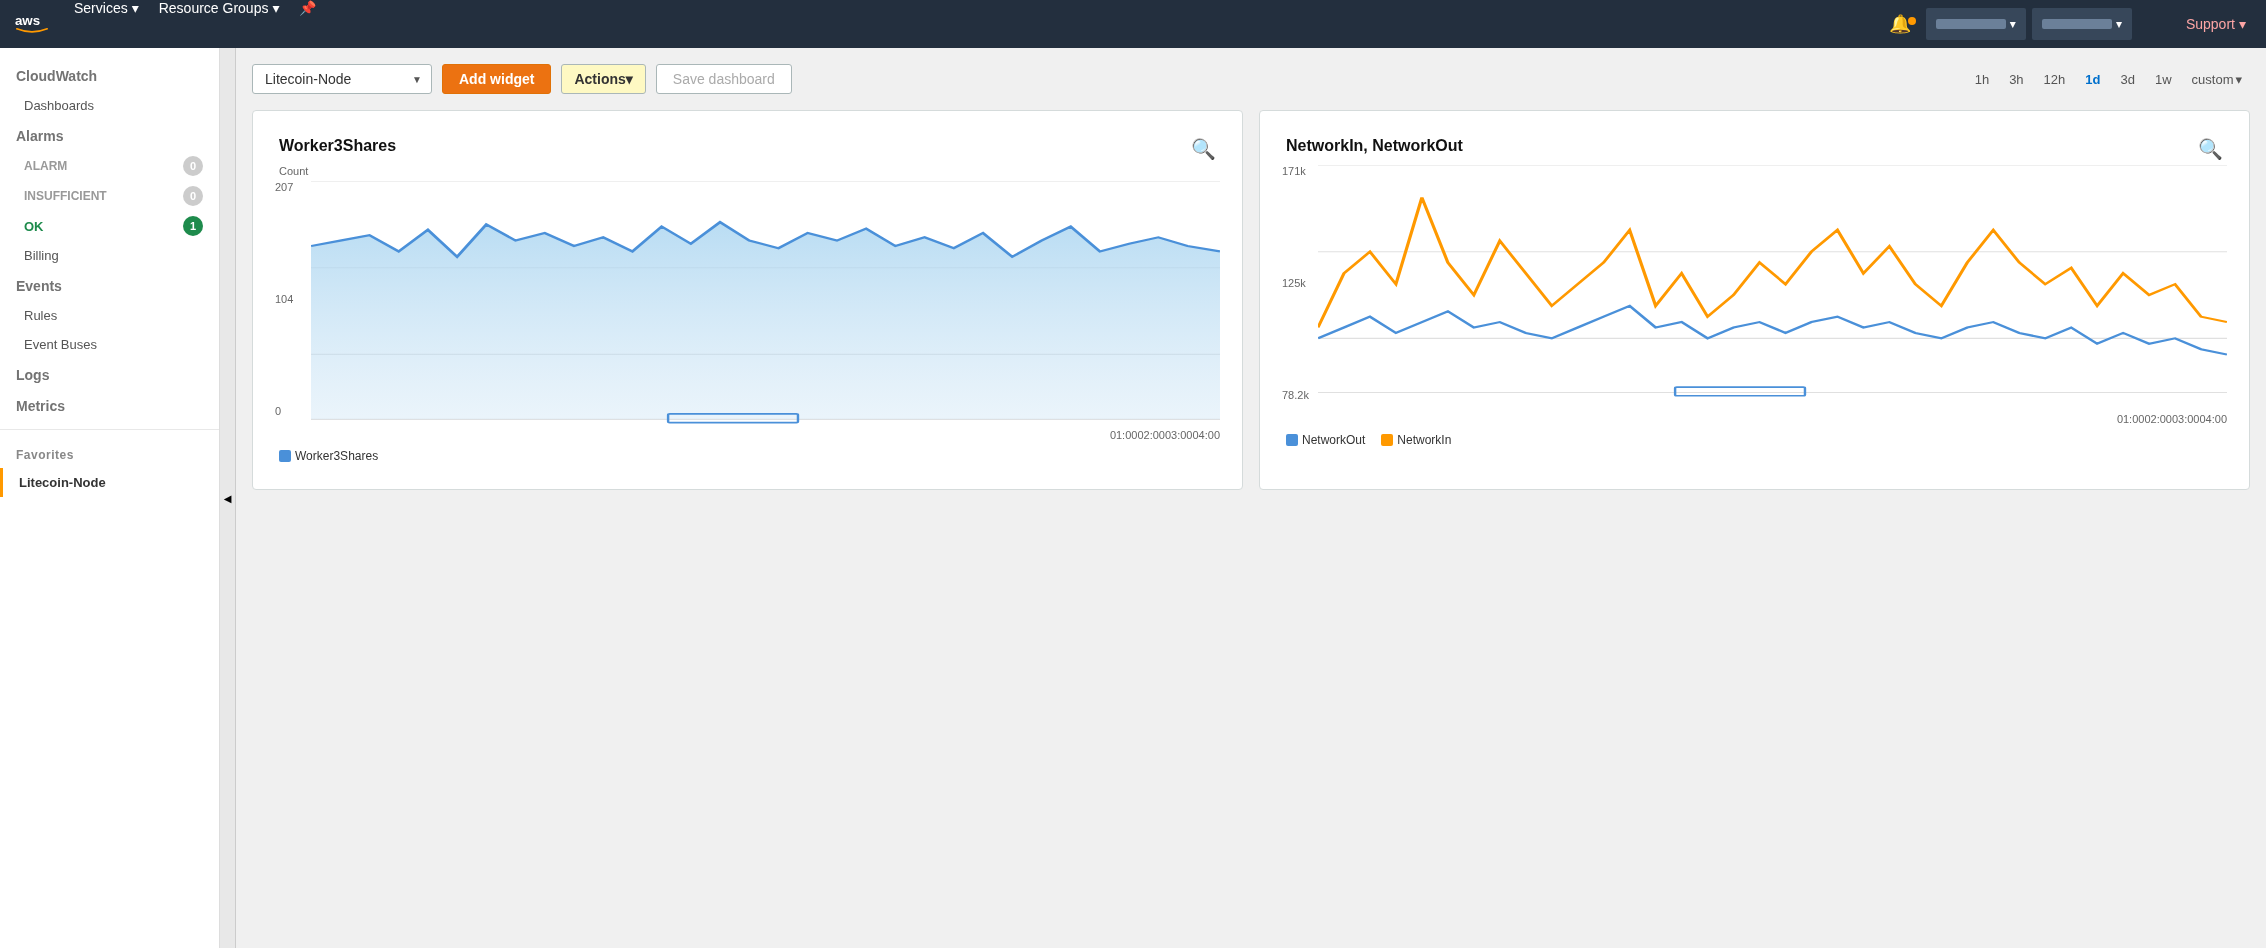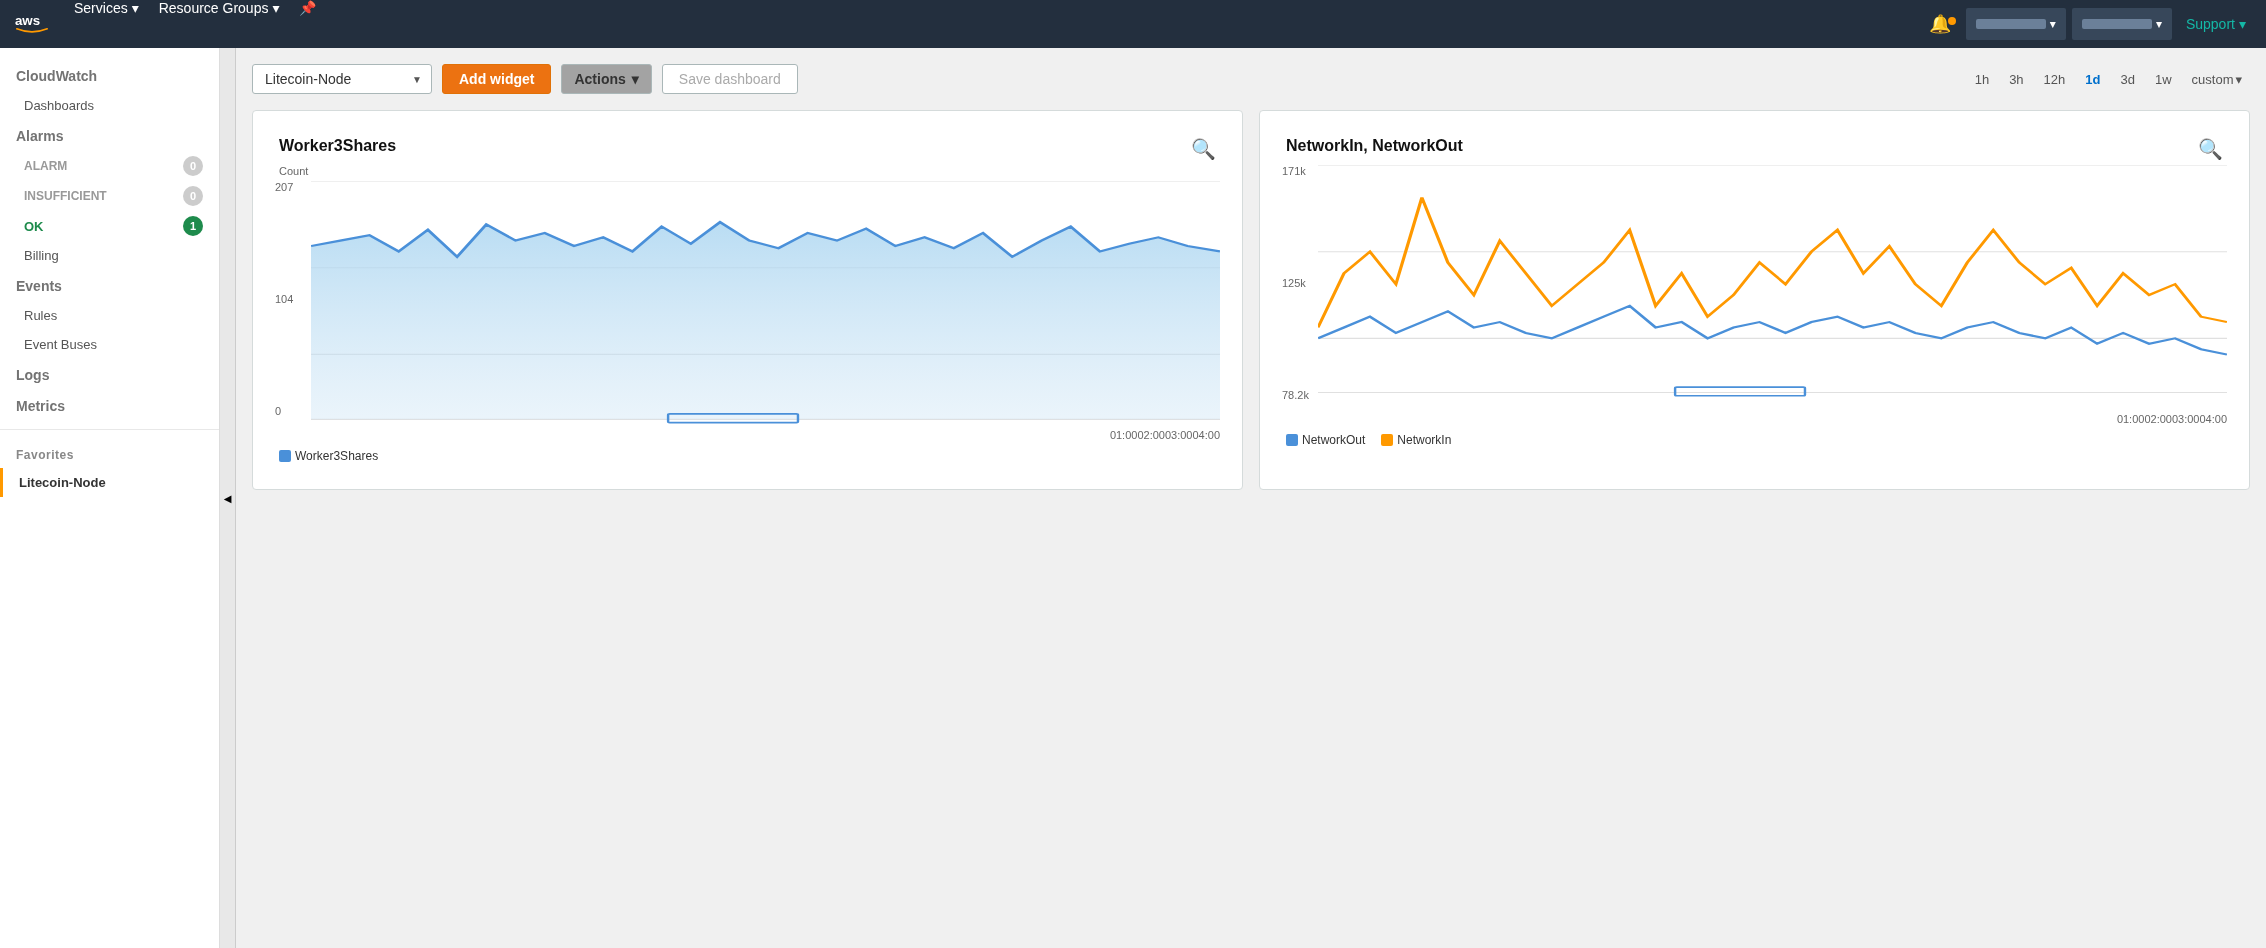--- a/index.html
+++ b/index.html
@@ -74,27 +74,28 @@
     .nav-account-btn .blurred {
       background: #6b8099;
       width: 70px;
       height: 10px;
       border-radius: 2px;
       display: inline-block;
     }
     .nav-support-btn {
       background: none;
       border: none;
-      color: #14b8a6;
+      color: #fca5a5;
       font-size: 14px;
       padding: 0 8px;
       cursor: pointer;
       display: flex;
       align-items: center;
       gap: 4px;
+      margin-left: 40px;
     }
 
     
     .app-body {
       display: flex;
       height: calc(100vh - 48px);
     }
 
     
     .sidebar {
@@ -223,31 +224,30 @@
       background: #ec7211;
       border: 1px solid #e07107;
       color: #fff;
       padding: 6px 16px;
       border-radius: 3px;
       font-size: 14px;
       font-weight: 600;
       cursor: pointer;
     }
     .btn-actions {
-      background: #a3a3a3;
+      background: #fef9c3;
       border: 1px solid #aab7b8;
       color: #333;
       padding: 6px 12px;
       border-radius: 3px;
       font-size: 14px;
       font-weight: 600;
       cursor: pointer;
       display: flex;
       align-items: center;
-      gap: 6px;
     }
     .btn-save {
       background: #fff;
       border: 1px solid #aab7b8;
       color: #aaa;
       padding: 6px 16px;
       border-radius: 3px;
       font-size: 14px;
       cursor: pointer;
     }

